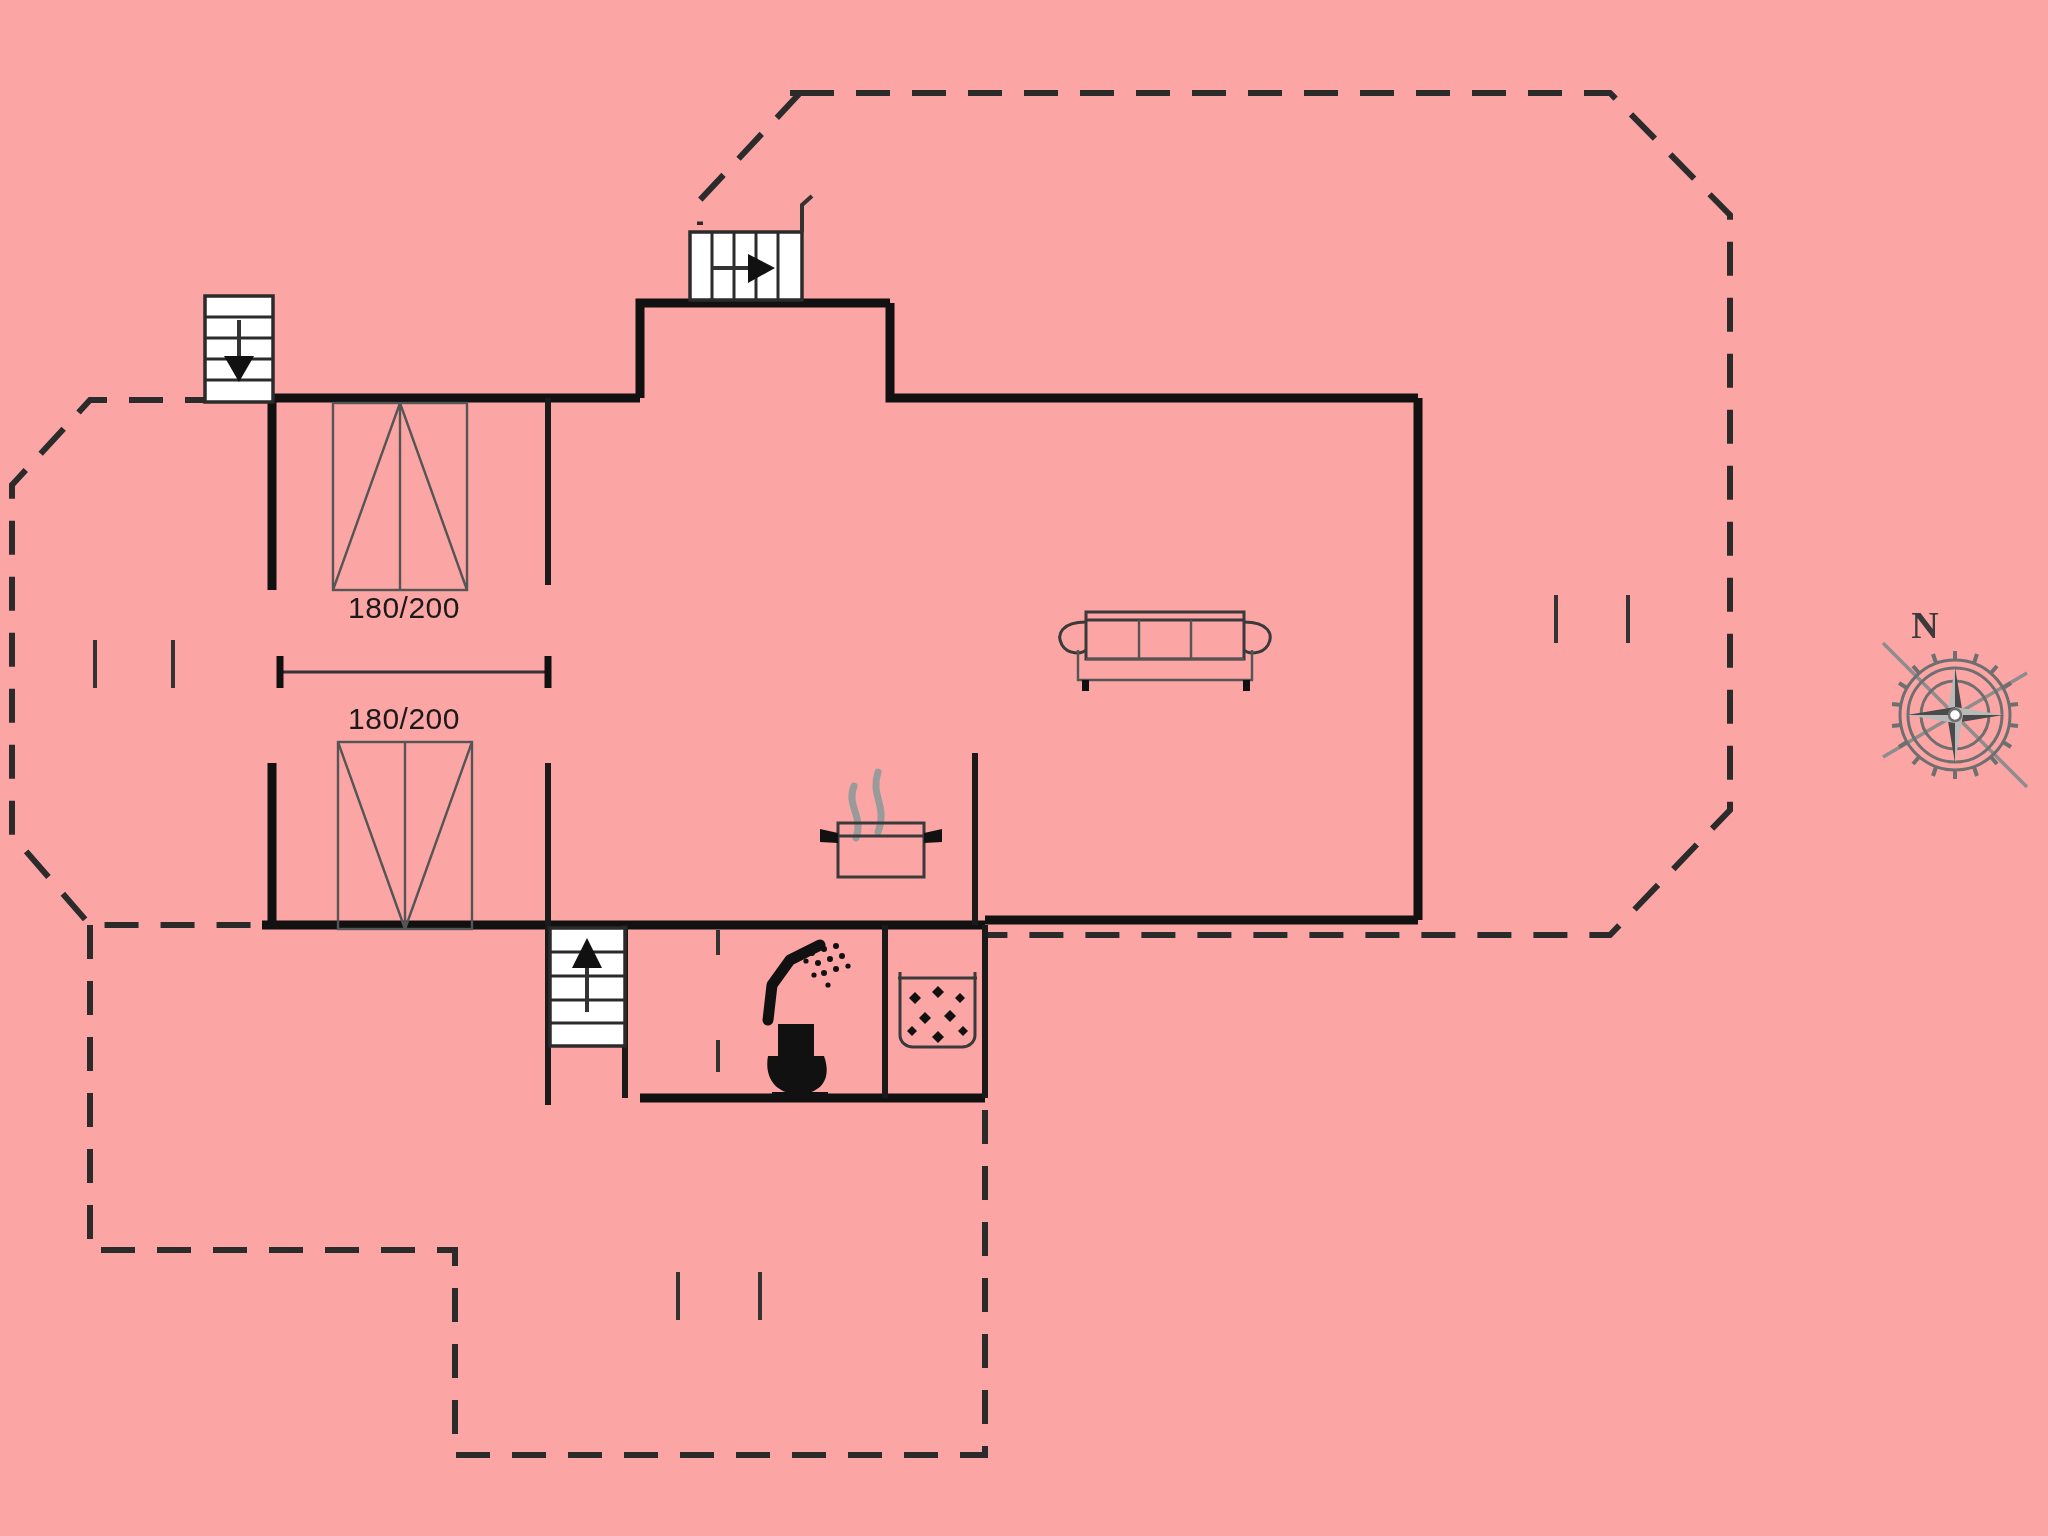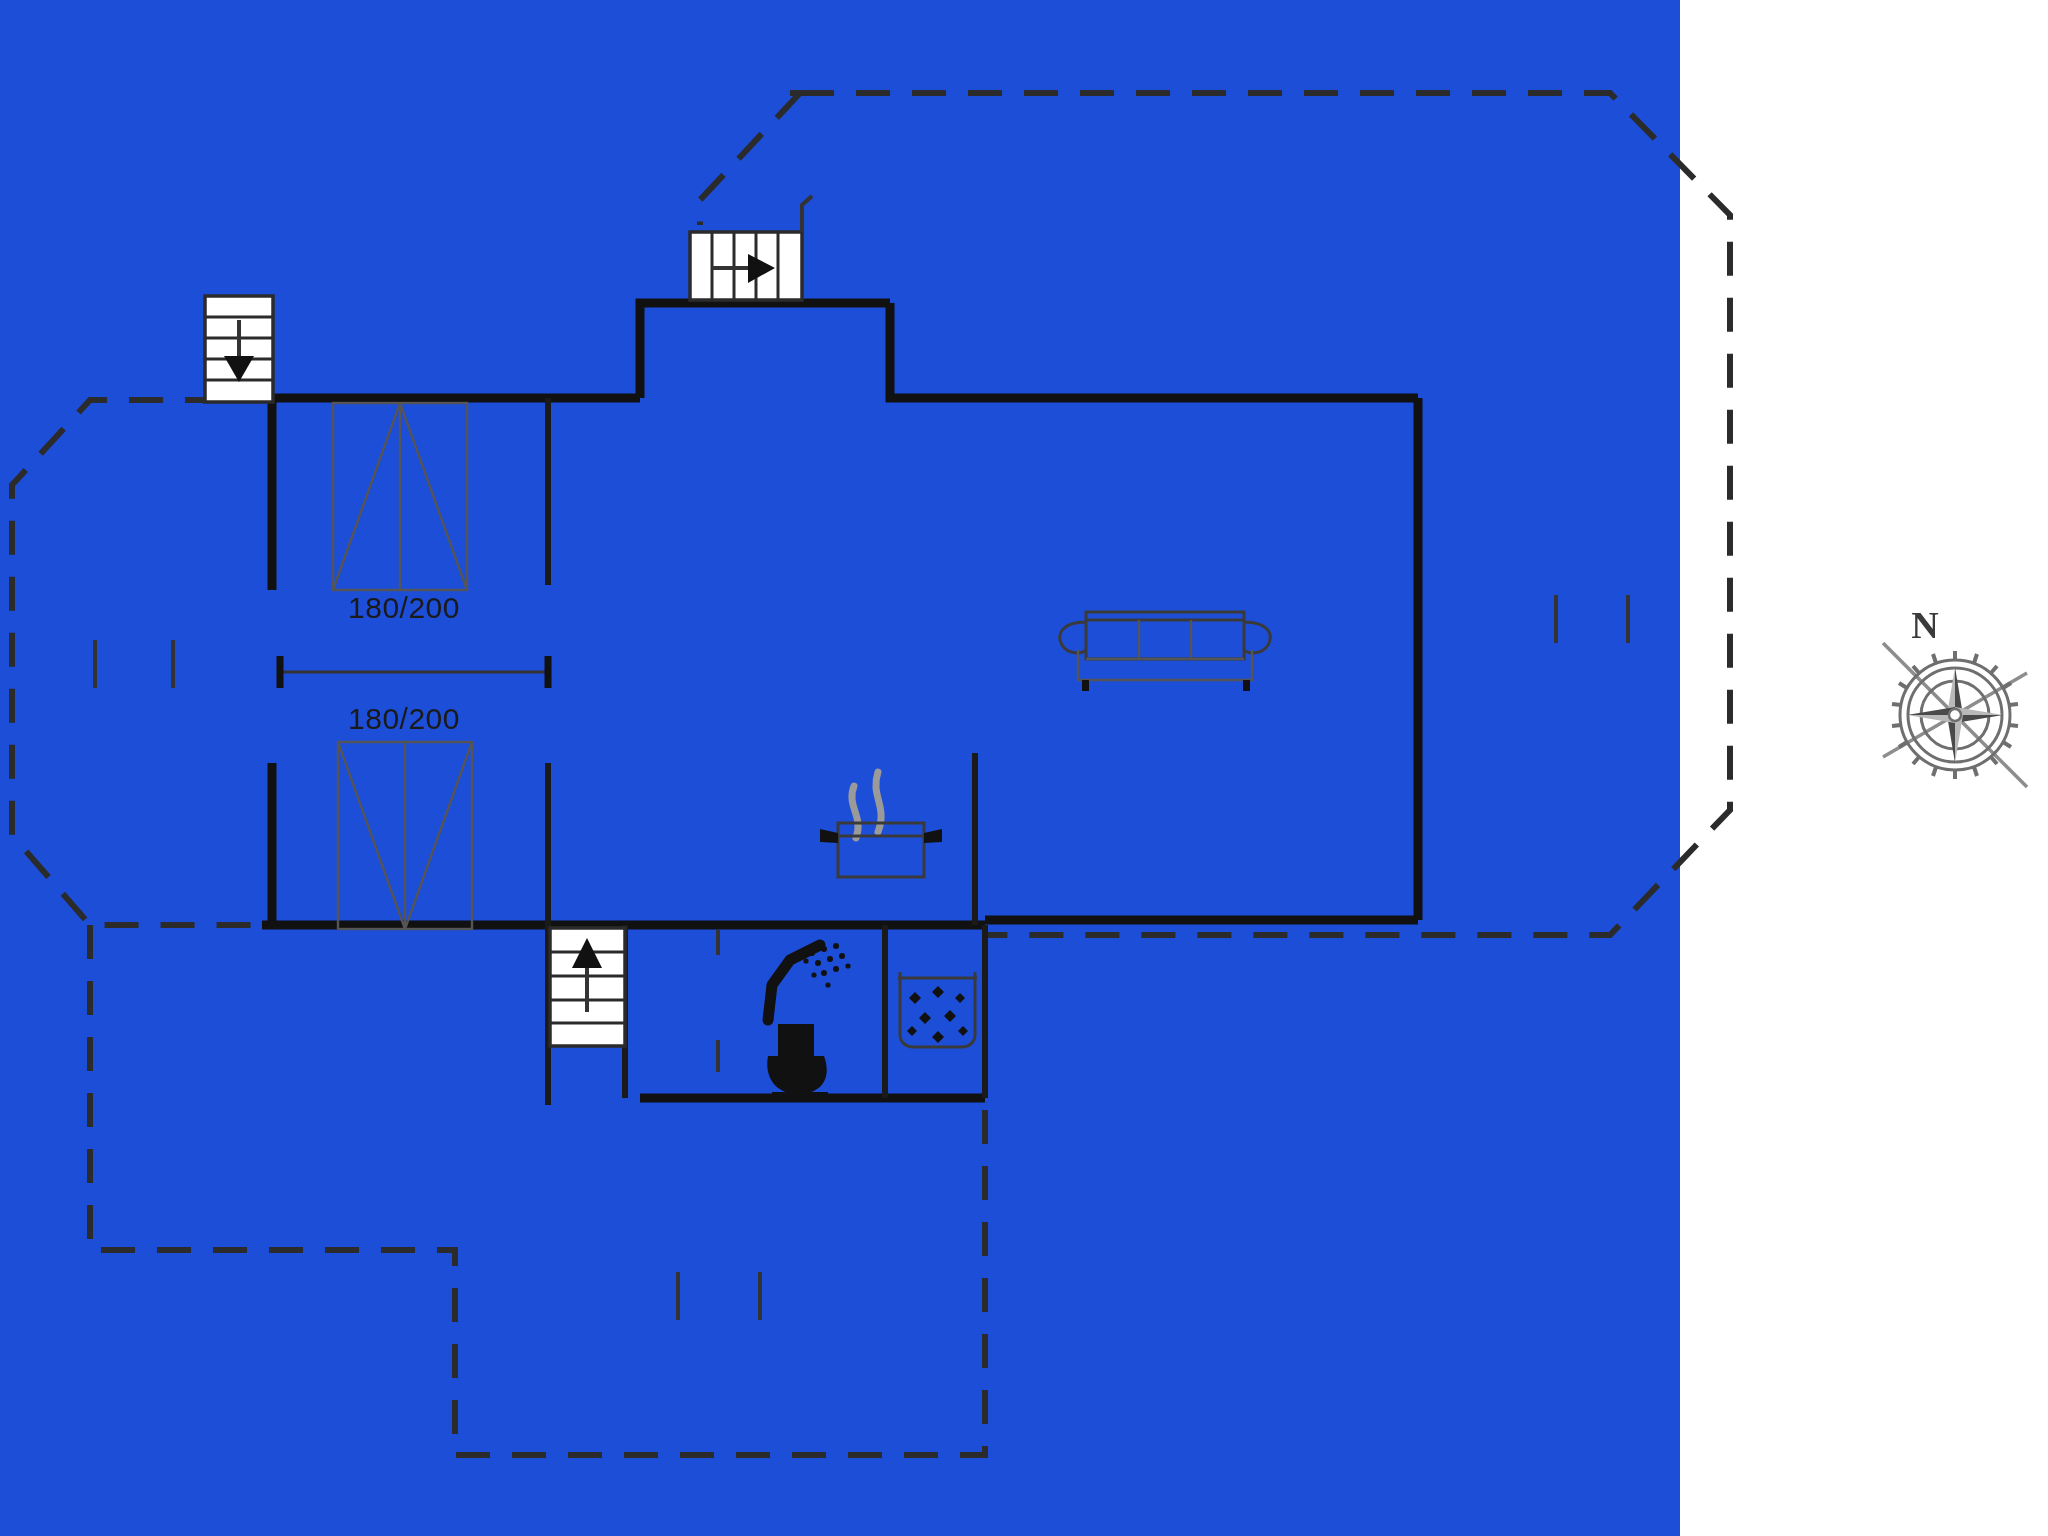--- a/index.html
+++ b/index.html
@@ -8,23 +8,23 @@
     background: #ffffff;
   }
   body {
     width: 2048px;
     height: 1536px;
     font-family: "Liberation Sans", sans-serif;
     overflow: hidden;
   }
   #floorplan-root {
     position: relative;
-    width: 1680px;
+    width: 2048px;
     height: 1536px;
-    background: #1d4ed8;
+    background: #fca5a5;
   }
   svg#plan-svg {
     display: block;
     width: 2048px;
     height: 1536px;
   }
   .wall-thick     { stroke: #111111; stroke-width: 9;  fill: none; stroke-linecap: butt; }
   .wall-medium    { stroke: #1a1a1a; stroke-width: 6;  fill: none; stroke-linecap: butt; }
   .wall-thin      { stroke: #333333; stroke-width: 4;  fill: none; stroke-linecap: butt; }
   .outline-dashed { stroke: #2b2b2b; stroke-width: 6;  fill: none;

